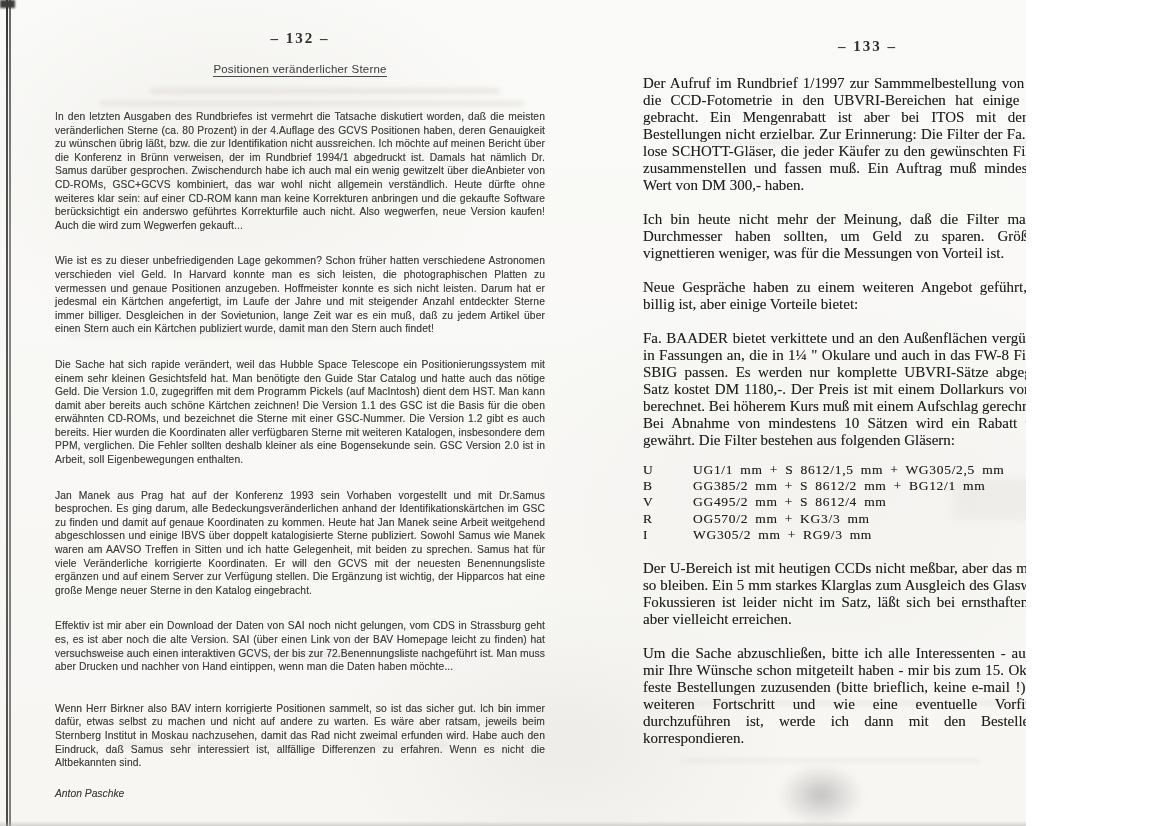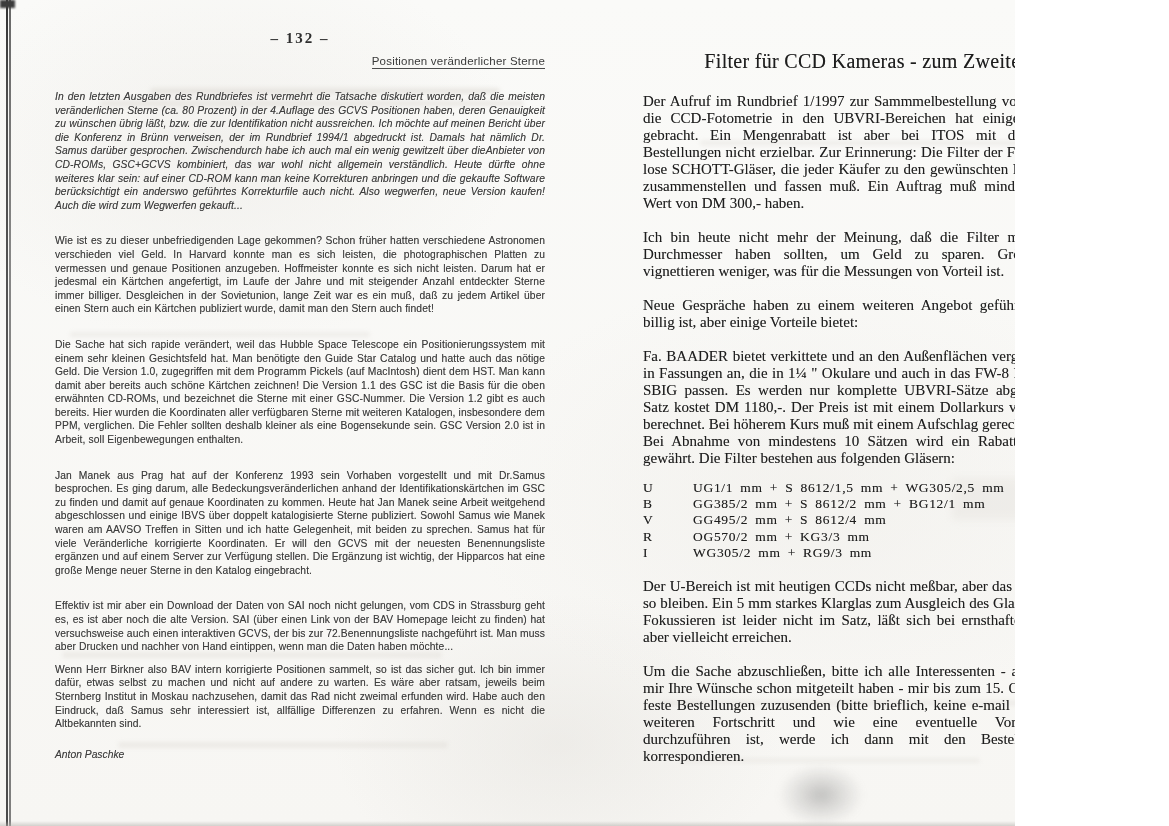--- a/index.html
+++ b/index.html
@@ -8,20 +8,21 @@
     font-family:"Liberation Sans",sans-serif;
     background:#ffffff;
   }
   .scan{
     position:relative;width:1015px;height:826px;overflow:hidden;
     background:
       radial-gradient(ellipse 420px 280px at 22% 18%, rgba(225,222,216,.30), transparent 70%),
       radial-gradient(ellipse 500px 320px at 80% 60%, rgba(228,225,219,.25), transparent 70%),
       radial-gradient(ellipse 300px 200px at 55% 90%, rgba(215,212,206,.30), transparent 75%),
       linear-gradient(#fafaf8,#f7f6f3);
+    padding-left: 11px;
   }
   
   .edge-a{position:absolute;left:6px;top:0;width:2px;height:100%;background:linear-gradient(#333,#4d4d4d 12%,#5a5a5a 70%,#4a4a4a);}
   .edge-b{position:absolute;left:9px;top:0;width:2px;height:100%;background:linear-gradient(#444,#6a6a6a 30%,#606060);opacity:.8;}
   .corner-mark{position:absolute;left:0;top:0;width:15px;height:8px;background:#3c3c3c;filter:blur(1px);}
   .gutter-shadow{position:absolute;left:778px;top:764px;width:86px;height:62px;
     background:radial-gradient(closest-side,rgba(110,110,110,.38),rgba(140,140,140,.18) 60%,transparent);
     filter:blur(3px);}
   .bottom-strip{position:absolute;left:0;bottom:0;width:100%;height:5px;
     background:linear-gradient(to bottom,transparent,rgba(180,178,173,.55));}
@@ -38,32 +39,32 @@
   .g9{left:680px;top:758px;width:300px;height:5px;opacity:.3;}
   
   .page{position:absolute;top:30px;}
   .page-left{left:55px;width:490px;}
   .page-right{left:643px;width:449px;}
   .pageno{
     text-align:center;font-family:"Liberation Serif",serif;font-weight:bold;
     font-size:15px;letter-spacing:2px;color:#2e2e2e;
   }
   .page-right .pageno{margin-top:8px;}
-  .ltitle-wrap{text-align:right;margin-top:4px;}
+  .ltitle-wrap{text-align:center;margin-top:12px;}
   .ltitle{
     display:inline-block;font-size:11.5px;color:#3a3a3a;
     border-bottom:1px solid #4a4a4a;padding-bottom:1px;letter-spacing:.2px;
   }
   .page-left p{
     margin:22px 0 0 0;font-size:10.3px;line-height:13.6px;color:#3f3f3f;
     text-align:justify;letter-spacing:.1px;
     text-shadow:0 0 .5px rgba(70,70,70,.55);
   }
-  .page-left p.first{margin-top:21px;font-style:italic;}
-  .page-left p.sig-gap{margin-top:9px;}
+  .page-left p.first{margin-top:33px;}
+  .page-left p.sig-gap{margin-top:28px;}
   .lsig{margin-top:18px;font-size:10.3px;color:#3f3f3f;text-shadow:0 0 .5px rgba(70,70,70,.5);font-style:italic;}
   .rtitle{
     margin-top:20px;text-align:center;font-family:"Liberation Serif",serif;
     font-size:20px;color:#1d1d1d;letter-spacing:.3px;
     text-shadow:0 0 .4px rgba(25,25,25,.45);
   }
   .page-right p{
     margin:17px 0 0 0;font-family:"Liberation Serif",serif;
     font-size:15px;line-height:17px;color:#1e1e1e;text-align:justify;
     text-shadow:0 0 .4px rgba(25,25,25,.4);
@@ -108,21 +109,21 @@
     <p class="first">In den letzten Ausgaben des Rundbriefes ist vermehrt die Tatsache diskutiert worden, daß die meisten veränderlichen Sterne (ca. 80 Prozent)  in der 4.Auflage des GCVS Positionen haben, deren Genauigkeit zu wünschen übrig läßt, bzw. die zur Identifikation nicht aussreichen. Ich möchte auf meinen Bericht über die Konferenz in Brünn verweisen, der im Rundbrief 1994/1 abgedruckt ist. Damals hat nämlich Dr. Samus darüber gesprochen. Zwischendurch habe ich auch mal ein wenig gewitzelt über dieAnbieter von CD-ROMs, GSC+GCVS kombiniert, das war wohl nicht allgemein verständlich. Heute dürfte ohne weiteres klar sein: auf einer CD-ROM kann man keine Korrekturen anbringen und die gekaufte Software berücksichtigt ein anderswo geführtes Korrekturfile auch nicht. Also wegwerfen, neue Version kaufen! Auch die wird zum Wegwerfen gekauft...</p>
     <p>Wie ist es zu dieser unbefriedigenden Lage gekommen? Schon früher hatten verschiedene Astronomen verschieden viel Geld. In Harvard konnte man es sich leisten, die photographischen Platten zu vermessen und genaue Positionen anzugeben. Hoffmeister konnte es sich nicht leisten. Darum hat er jedesmal ein Kärtchen angefertigt, im Laufe der Jahre und mit steigender Anzahl entdeckter Sterne immer billiger. Desgleichen in der Sovietunion, lange Zeit war es ein muß, daß zu jedem Artikel über einen Stern auch ein Kärtchen publiziert wurde, damit man den Stern auch findet!</p>
     <p>Die Sache hat sich rapide verändert, weil das Hubble Space Telescope ein Positionierungssystem mit einem sehr kleinen Gesichtsfeld hat. Man benötigte den Guide Star Catalog und hatte auch das nötige Geld. Die Version 1.0, zugegriffen mit dem Programm Pickels (auf MacIntosh) dient dem HST. Man kann damit aber bereits auch schöne Kärtchen zeichnen! Die Version 1.1 des GSC ist die Basis für die oben erwähnten CD-ROMs, und bezeichnet die Sterne mit einer GSC-Nummer. Die Version 1.2 gibt es auch bereits. Hier wurden die Koordinaten aller verfügbaren Sterne mit weiteren Katalogen, insbesondere dem PPM, verglichen. Die Fehler sollten deshalb kleiner als eine Bogensekunde sein. GSC Version 2.0 ist in Arbeit, soll Eigenbewegungen enthalten.</p>
     <p>Jan Manek aus Prag hat auf der Konferenz 1993 sein Vorhaben vorgestellt und mit Dr.Samus besprochen. Es ging darum, alle Bedeckungsveränderlichen anhand der Identifikationskärtchen im GSC zu finden und damit auf genaue Koordinaten zu kommen. Heute hat Jan Manek seine Arbeit weitgehend abgeschlossen und einige IBVS über doppelt katalogisierte Sterne publiziert. Sowohl Samus wie Manek waren am AAVSO Treffen in Sitten und ich hatte Gelegenheit, mit beiden zu sprechen. Samus hat für viele Veränderliche korrigierte Koordinaten. Er will den GCVS mit der neuesten Benennungsliste ergänzen und auf einem Server zur Verfügung stellen. Die Ergänzung ist wichtig, der Hipparcos hat eine große Menge neuer Sterne in den Katalog eingebracht.</p>
     <p>Effektiv ist mir aber ein Download der Daten von SAI noch nicht gelungen, vom CDS in Strassburg geht es, es ist aber noch die alte Version. SAI (über einen Link von der BAV Homepage leicht zu finden) hat versuchsweise auch einen interaktiven GCVS, der bis zur 72.Benennungsliste nachgeführt ist. Man muss aber Drucken und nachher von Hand eintippen, wenn man die Daten haben möchte...</p>
     <p class="sig-gap">Wenn Herr Birkner also BAV intern korrigierte Positionen sammelt, so ist das sicher gut. Ich bin immer dafür, etwas selbst zu machen und nicht auf andere zu warten. Es wäre aber ratsam, jeweils beim Sternberg Institut in Moskau nachzusehen, damit das Rad nicht zweimal erfunden wird. Habe auch den Eindruck, daß Samus sehr interessiert ist, allfällige Differenzen zu erfahren. Wenn es nicht die Altbekannten sind.</p>
     <div class="lsig">Anton Paschke</div>
   </div>
 
   <div class="page page-right">
-    <div class="rtitle">Filter für CCD Kameras - zum Zweiten</div>
+    <div class="pageno">–  133  –</div>
     <p class="first">Der Aufruf im Rundbrief 1/1997 zur Sammmelbestellung von Filtern für die CCD-Fotometrie in den UBVRI-Bereichen hat einige Antworten gebracht. Ein Mengenrabatt ist aber bei ITOS mit den wenigen Bestellungen nicht erzielbar. Zur Erinnerung: Die Filter der Fa. ITOS sind lose SCHOTT-Gläser, die jeder Käufer zu den gewünschten Filterpaketen zusammenstellen und fassen muß. Ein Auftrag muß mindestens einen Wert von DM 300,- haben.</p>
     <p>Ich bin heute nicht mehr der Meinung, daß die Filter max. 22 mm Durchmesser haben sollten, um Geld zu sparen. Größere Filter vignettieren weniger, was für die Messungen von Vorteil ist.</p>
     <p>Neue Gespräche haben zu einem weiteren Angebot geführt, das nicht billig ist, aber einige Vorteile bietet:</p>
     <p>Fa. BAADER bietet verkittete und an den Außenflächen vergütete Pakete in Fassungen an, die in 1¼ " Okulare und auch in das FW-8 Filterrad von SBIG passen. Es werden nur komplette UBVRI-Sätze abgegeben. Ein Satz kostet DM 1180,-. Der Preis ist mit einem Dollarkurs von 1,65 DM berechnet. Bei höherem Kurs muß mit einem Aufschlag gerechnet werden. Bei Abnahme von mindestens 10 Sätzen wird ein Rabatt von 10 % gewährt. Die Filter bestehen aus folgenden Gläsern:</p>
 
     <div class="filter-table">
       <div class="frow">
         <span class="fband">U</span>
         <span class="fformula">UG1/1 mm + S 8612/1,5 mm + WG305/2,5 mm</span>
       </div>

